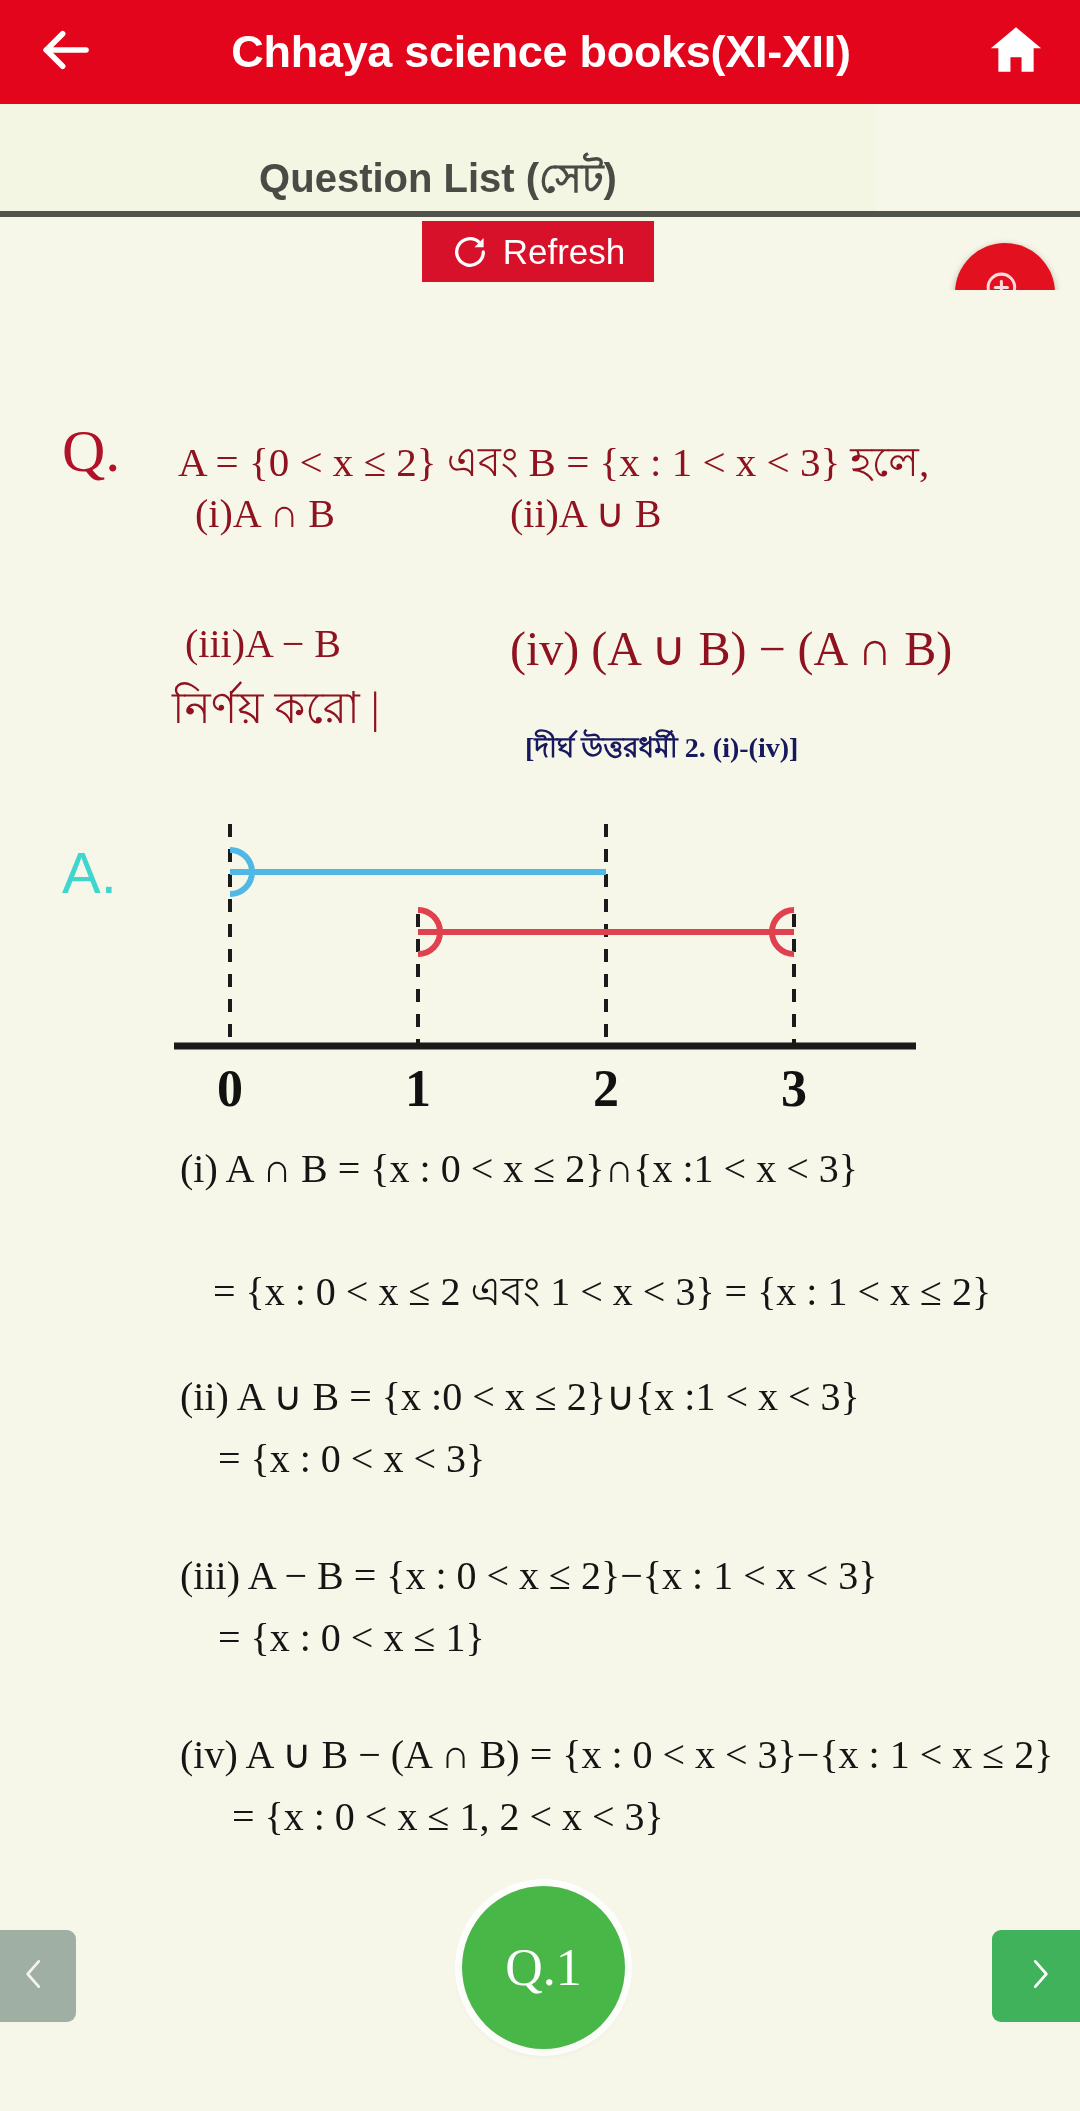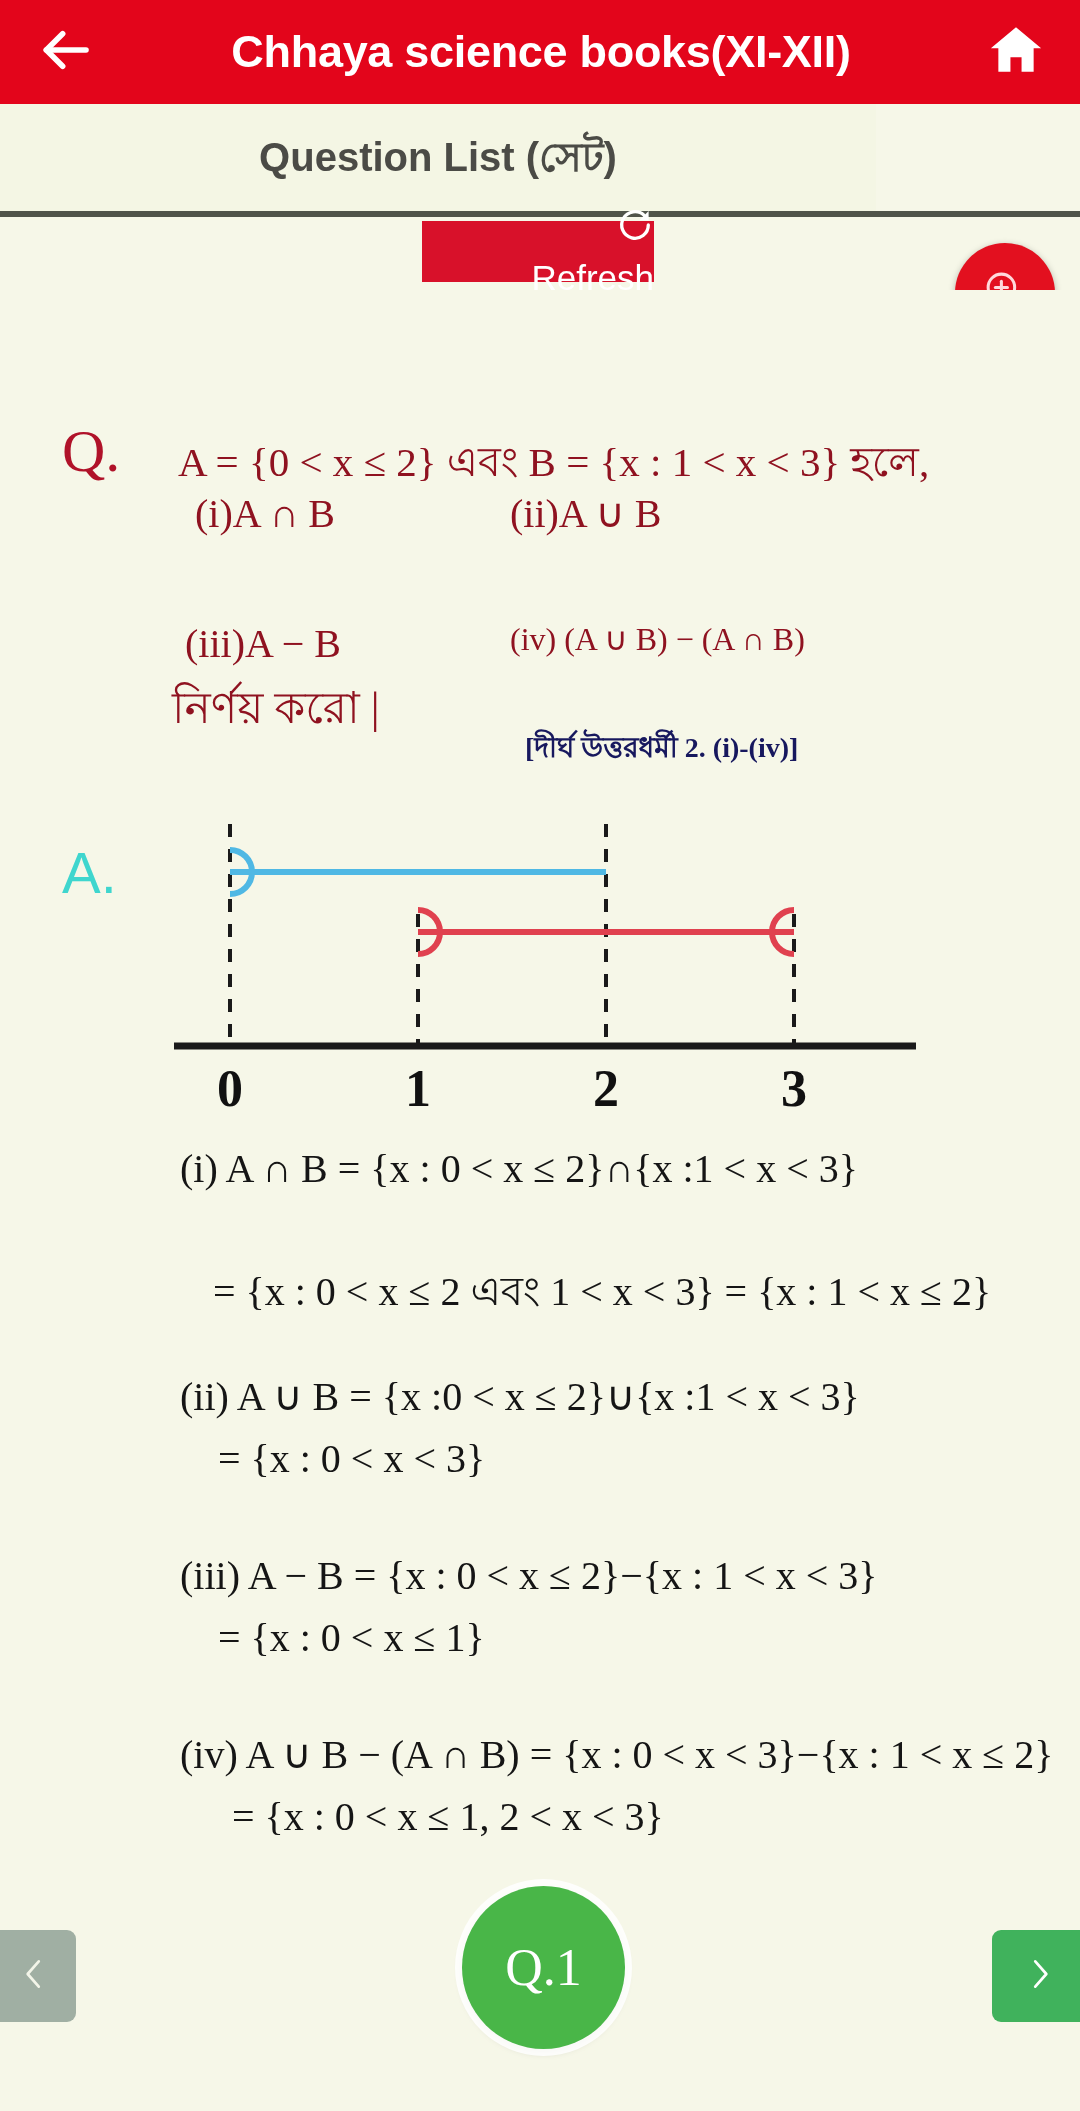--- a/index.html
+++ b/index.html
@@ -53,21 +53,21 @@
   }
 
   
   .subheader {
     position: absolute;
     top: 104px; left: 0;
     width: 876px;
     height: 110px;
     background: #F4F6E4;
     display: flex;
-    align-items: center;
+    align-items: flex-end;
     justify-content: center;
   }
   .subheader-title {
     color: #4B4B46;
     font-size: 40px;
     font-weight: bold;
   }
   .divider {
     position: absolute;
     top: 211px; left: 0;
@@ -78,25 +78,24 @@
 
   
   .refresh-btn {
     position: absolute;
     top: 221px;
     left: 422px;
     width: 232px;
     height: 61px;
     background: #D8112A;
     display: flex;
-    align-items: flex-end;
+    align-items: center;
     justify-content: center;
     gap: 14px;
     cursor: pointer;
-    flex-direction: column;
   }
   .refresh-label {
     color: #FFFFFF;
     font-size: 35px;
     font-weight: normal;
   }
   .refresh-ico { display:flex; align-items:center; }
 
   .fab-zoom {
     position: absolute;
@@ -143,21 +142,21 @@
 
   .q-line {
     position: absolute;
     color: #8F1220;
     font-family: "Liberation Serif", serif;
     white-space: nowrap;
   }
   .q-l1 { left: 178px; top: 140px; font-size: 41px; }
   .q-l2 { left: 195px; top: 200px; font-size: 40px; }
   .q-l3 { left: 185px; top: 330px; font-size: 40px; }
-  .q-l4 { left: 510px; top: 330px; font-size: 32px; }
+  .q-l4 { left: 510px; top: 330px; font-size: 48px; }
   .q-l5 { left: 172px; top: 385px; font-size: 44px; }
 
   .q-ref {
     position: absolute;
     left: 525px; top: 436px;
     color: #17185E;
     font-size: 28px;
     font-weight: bold;
     font-family: "Liberation Serif", serif;
     white-space: nowrap;

